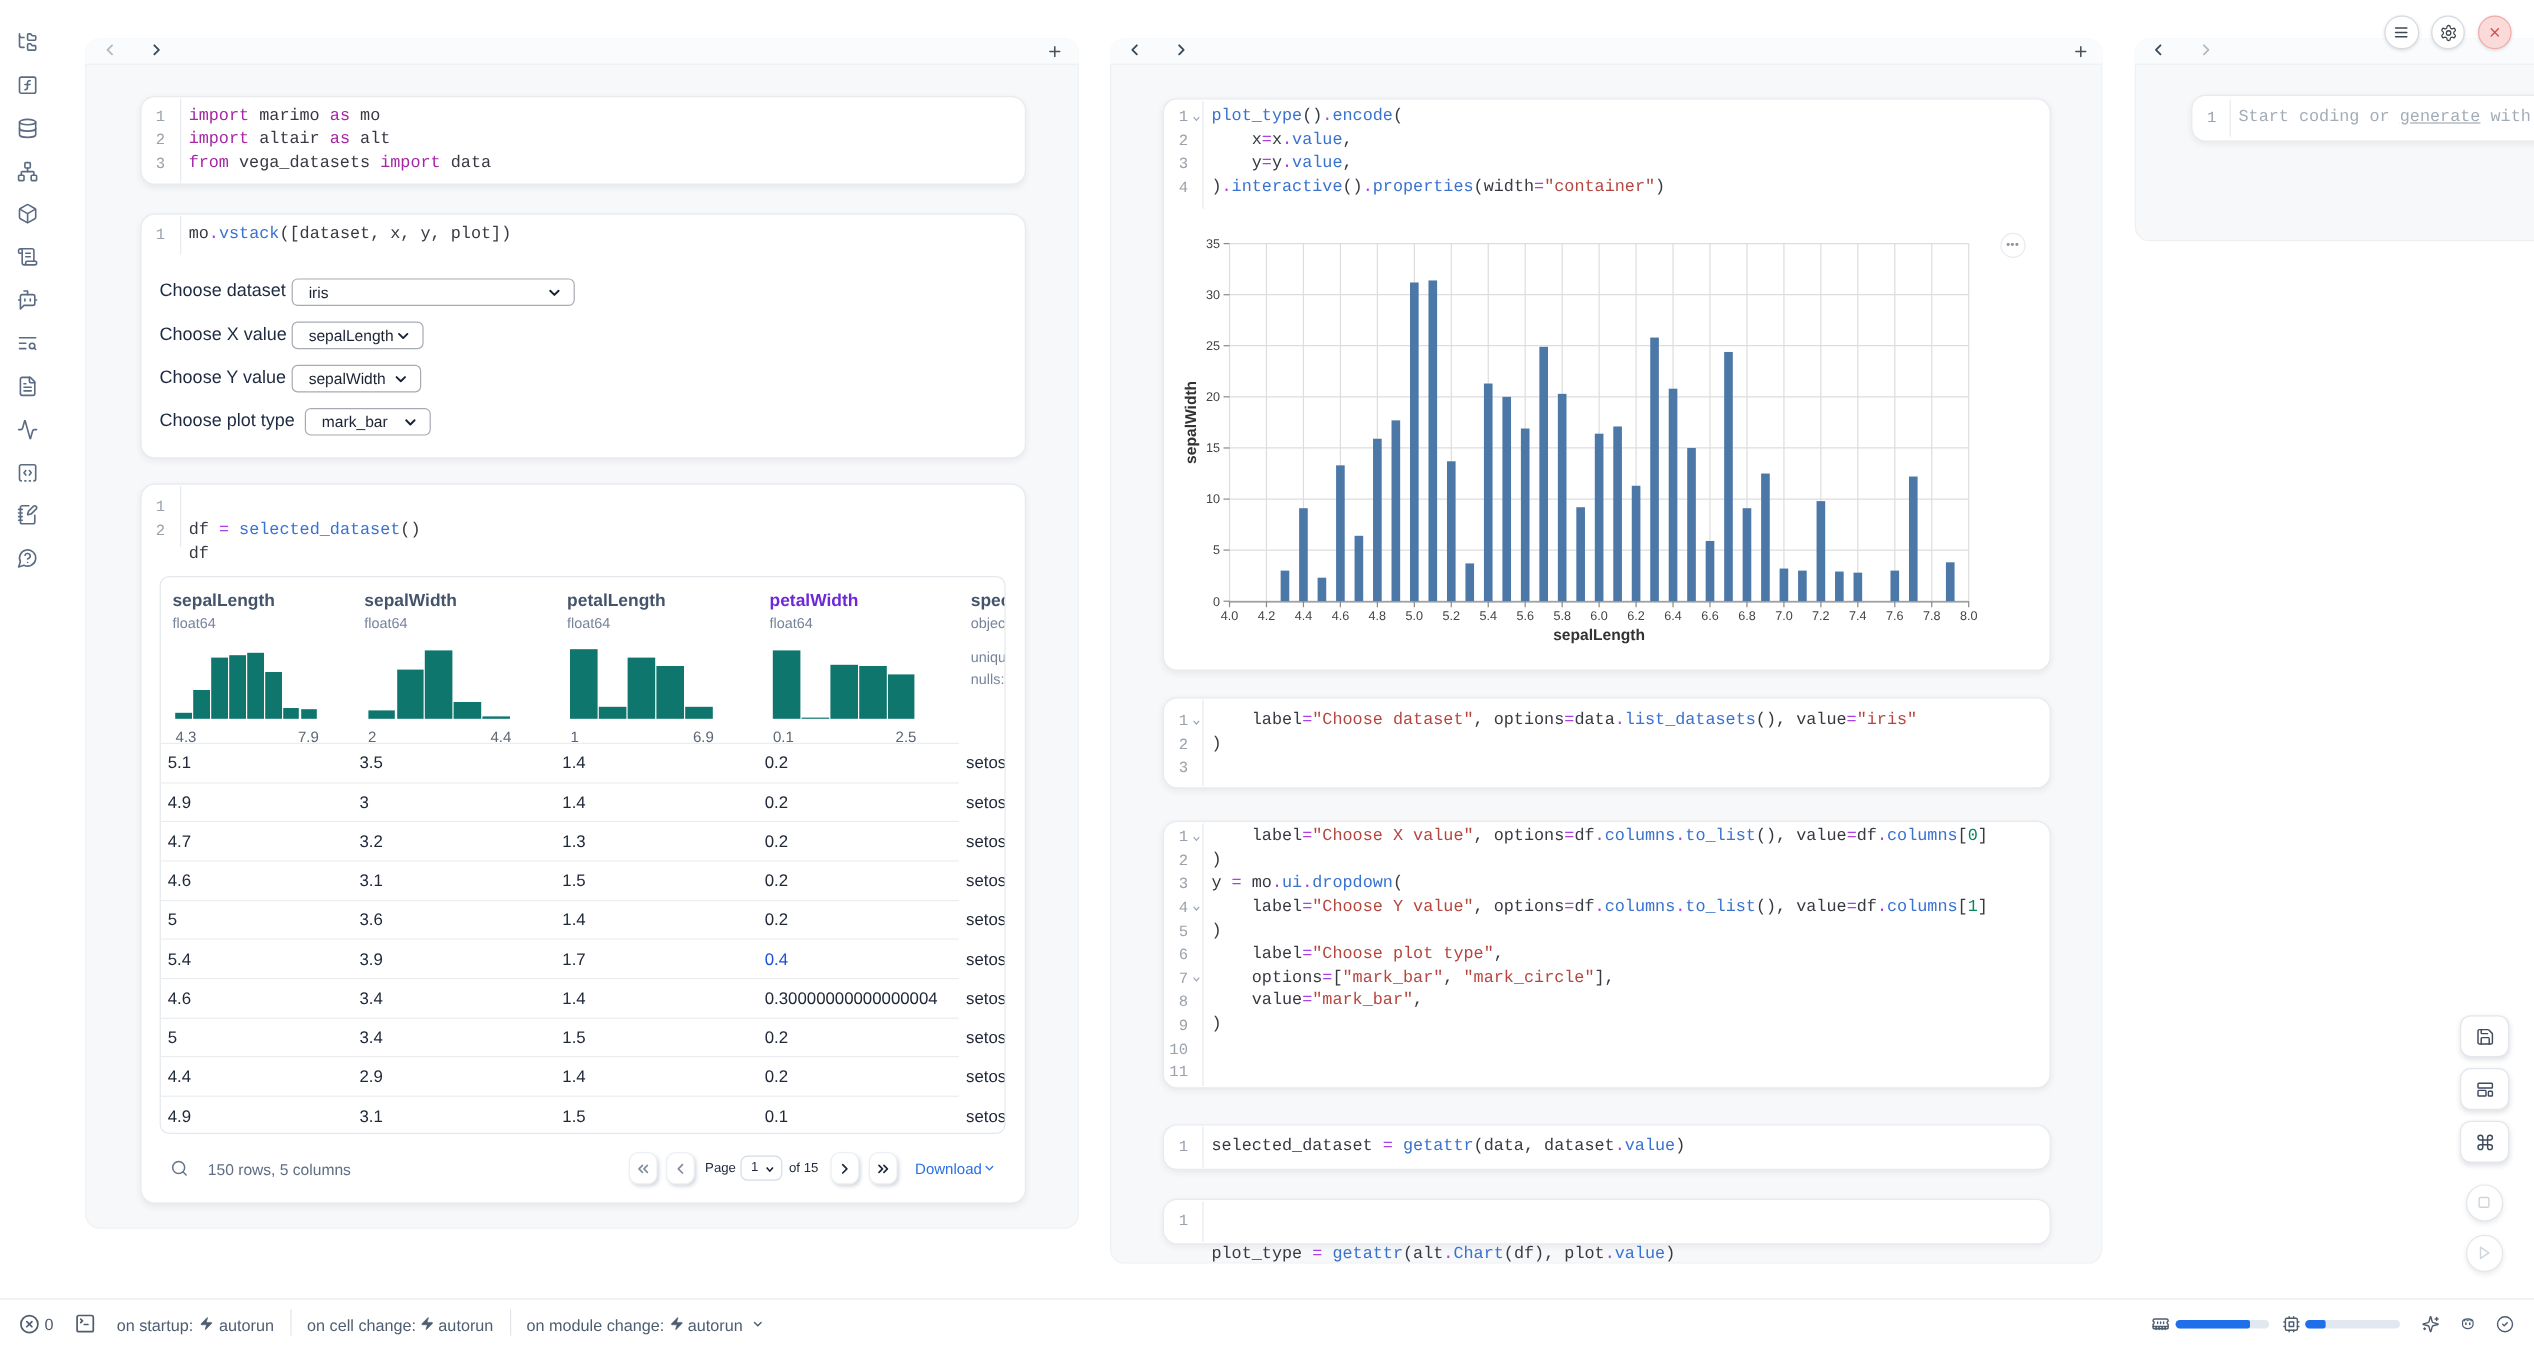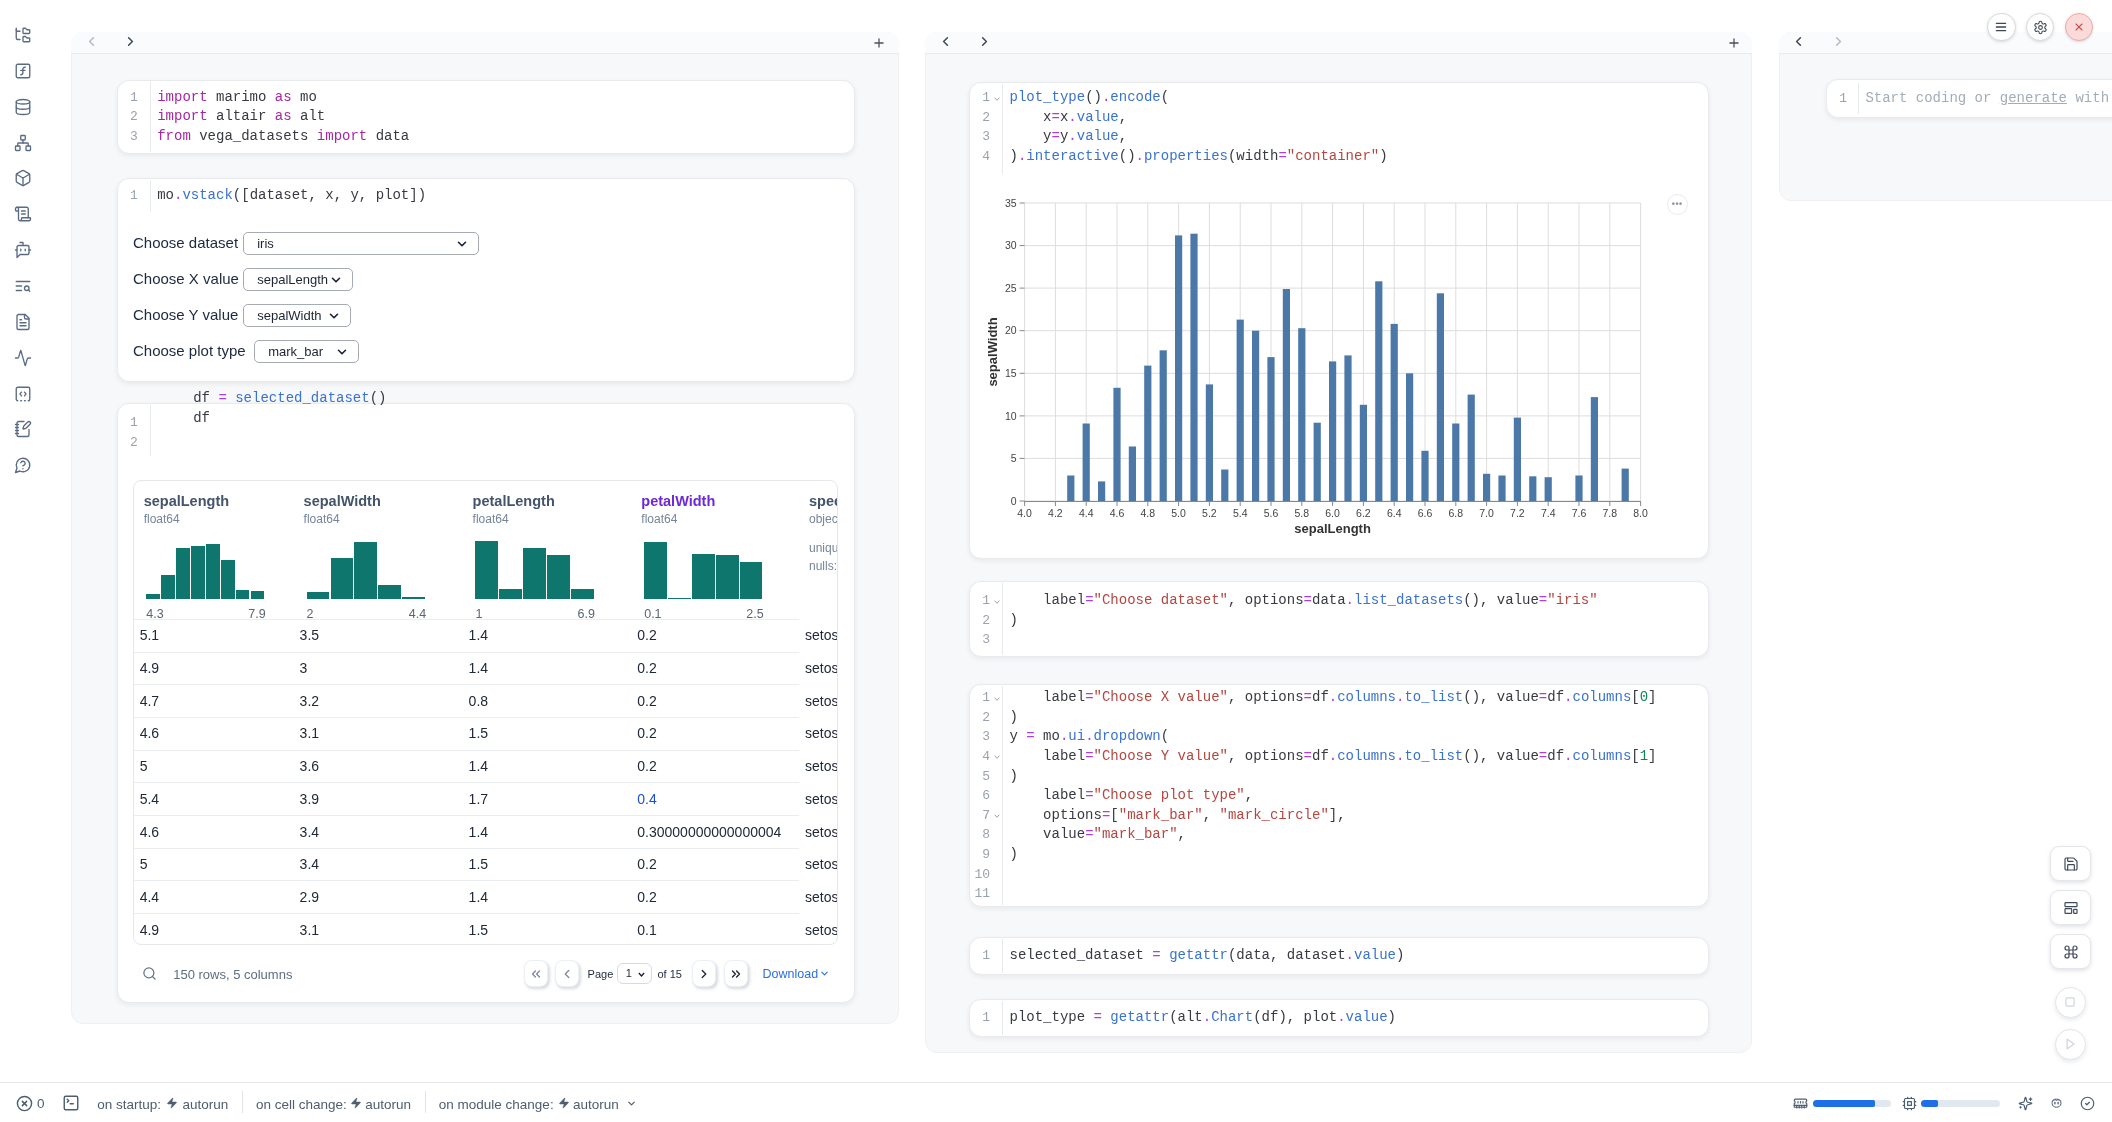--- a/index.html
+++ b/index.html
@@ -138,21 +138,21 @@
   </div>
 <div style="position:absolute;left:157.2px;top:185.79999999999998px;font:14px/19.6px 'Liberation Mono',monospace;color:#383a42;">
     <div style="height:19.6px;white-space:pre;">mo<i class="o">.</i><i class="f">vstack</i>([dataset, x, y, plot])</div>
   </div>
 <div class="cell" style="left:116.7px;top:403px;width:738.8px;height:600px;"></div>
 <div style="position:absolute;left:149.7px;top:405px;width:1px;height:51.2px;background:#e7eaee;"></div>
 <div style="position:absolute;left:116.7px;top:413.2px;width:21.0px;text-align:right;font:13px/19.6px 'Liberation Mono',monospace;color:#9aa3ad;">
     <div style="height:19.6px;">1</div>
     <div style="height:19.6px;">2</div>
   </div>
-<div style="position:absolute;left:157.2px;top:389px;font:14px/19.6px 'Liberation Mono',monospace;color:#383a42;margin-left:36px;">
+<div style="position:absolute;left:157.2px;top:433px;font:14px/19.6px 'Liberation Mono',monospace;color:#383a42;">
     <div style="height:19.6px;white-space:pre;">df <i class="o">=</i> <i class="f">selected_dataset</i>()</div>
     <div style="height:19.6px;white-space:pre;">df</div>
   </div>
 <div style="position:absolute;left:133px;top:234.3px;font:15px/18px 'Liberation Sans',sans-serif;color:#1c2940;">Choose dataset</div>
 <div style="position:absolute;left:243.2px;top:231.8px;width:236px;height:23px;background:#fff;border:1px solid #a6abb2;border-radius:5px;font:13px/21px 'Liberation Sans',sans-serif;color:#1c2433;padding-left:13px;">iris<svg style="position:absolute;right:10px;top:5.5px" width="12" height="12" viewBox="0 0 24 24" fill="none" stroke="#192338" stroke-width="3.2" stroke-linecap="round" stroke-linejoin="round">
       <polyline points="5 8.5 12 15.5 19 8.5"></polyline>
     </svg></div>
 <div style="position:absolute;left:133px;top:270.3px;font:15px/18px 'Liberation Sans',sans-serif;color:#1c2940;">Choose X value</div>
 <div style="position:absolute;left:243.2px;top:267.8px;width:110px;height:23px;background:#fff;border:1px solid #a6abb2;border-radius:5px;font:13px/21px 'Liberation Sans',sans-serif;color:#1c2433;padding-left:13px;">sepalLength<svg style="position:absolute;right:10px;top:5.5px" width="12" height="12" viewBox="0 0 24 24" fill="none" stroke="#192338" stroke-width="3.2" stroke-linecap="round" stroke-linejoin="round">
       <polyline points="5 8.5 12 15.5 19 8.5"></polyline>
@@ -216,21 +216,21 @@
     <div style="position:absolute;left:671.0px;top:146.3px;font:14px 'Liberation Sans',sans-serif;color:#202938;white-space:nowrap;">setosa</div>
     <div style="position:absolute;left:0px;top:170.5px;width:665px;height:32.7px;border-top:1px solid #e9edf0;"></div>
     <div style="position:absolute;left:5.699999999999999px;top:179.0px;font:14px 'Liberation Sans',sans-serif;color:#202938;white-space:nowrap;">4.9</div>
     <div style="position:absolute;left:165.6px;top:179.0px;font:14px 'Liberation Sans',sans-serif;color:#202938;white-space:nowrap;">3</div>
     <div style="position:absolute;left:334.6px;top:179.0px;font:14px 'Liberation Sans',sans-serif;color:#202938;white-space:nowrap;">1.4</div>
     <div style="position:absolute;left:503.3px;top:179.0px;font:14px 'Liberation Sans',sans-serif;color:#202938;white-space:nowrap;">0.2</div>
     <div style="position:absolute;left:671.0px;top:179.0px;font:14px 'Liberation Sans',sans-serif;color:#202938;white-space:nowrap;">setosa</div>
     <div style="position:absolute;left:0px;top:203.2px;width:665px;height:32.7px;border-top:1px solid #e9edf0;"></div>
     <div style="position:absolute;left:5.699999999999999px;top:211.7px;font:14px 'Liberation Sans',sans-serif;color:#202938;white-space:nowrap;">4.7</div>
     <div style="position:absolute;left:165.6px;top:211.7px;font:14px 'Liberation Sans',sans-serif;color:#202938;white-space:nowrap;">3.2</div>
-    <div style="position:absolute;left:334.6px;top:211.7px;font:14px 'Liberation Sans',sans-serif;color:#202938;white-space:nowrap;">0.8</div>
+    <div style="position:absolute;left:334.6px;top:211.7px;font:14px 'Liberation Sans',sans-serif;color:#202938;white-space:nowrap;">1.3</div>
     <div style="position:absolute;left:503.3px;top:211.7px;font:14px 'Liberation Sans',sans-serif;color:#202938;white-space:nowrap;">0.2</div>
     <div style="position:absolute;left:671.0px;top:211.7px;font:14px 'Liberation Sans',sans-serif;color:#202938;white-space:nowrap;">setosa</div>
     <div style="position:absolute;left:0px;top:235.9px;width:665px;height:32.7px;border-top:1px solid #e9edf0;"></div>
     <div style="position:absolute;left:5.699999999999999px;top:244.4px;font:14px 'Liberation Sans',sans-serif;color:#202938;white-space:nowrap;">4.6</div>
     <div style="position:absolute;left:165.6px;top:244.4px;font:14px 'Liberation Sans',sans-serif;color:#202938;white-space:nowrap;">3.1</div>
     <div style="position:absolute;left:334.6px;top:244.4px;font:14px 'Liberation Sans',sans-serif;color:#202938;white-space:nowrap;">1.5</div>
     <div style="position:absolute;left:503.3px;top:244.4px;font:14px 'Liberation Sans',sans-serif;color:#202938;white-space:nowrap;">0.2</div>
     <div style="position:absolute;left:671.0px;top:244.4px;font:14px 'Liberation Sans',sans-serif;color:#202938;white-space:nowrap;">setosa</div>
     <div style="position:absolute;left:0px;top:268.6px;width:665px;height:32.7px;border-top:1px solid #e9edf0;"></div>
     <div style="position:absolute;left:5.699999999999999px;top:277.1px;font:14px 'Liberation Sans',sans-serif;color:#202938;white-space:nowrap;">5</div>
@@ -374,21 +374,21 @@
   </div>
 <div style="position:absolute;left:1009.5px;top:945.8000000000001px;font:14px/19.6px 'Liberation Mono',monospace;color:#383a42;">
     <div style="height:19.6px;white-space:pre;">selected_dataset <i class="o">=</i> <i class="f">getattr</i>(data, dataset<i class="o">.</i><i class="f">value</i>)</div>
   </div>
 <div class="cell" style="left:969px;top:999.2px;width:740px;height:37.9px;"></div>
 <div style="position:absolute;left:1002.0px;top:1001.2px;width:1px;height:33.9px;background:#e7eaee;"></div>
 <div style="position:absolute;left:969px;top:1008.2px;width:21.0px;text-align:right;font:13px/19.6px 'Liberation Mono',monospace;color:#9aa3ad;">
     <div style="height:19.6px;">1</div>
   </div>
 <div style="position:absolute;left:1009.5px;top:1008.2px;font:14px/19.6px 'Liberation Mono',monospace;color:#383a42;">
-    <div style="height:19.6px;white-space:pre;">plot_type <i class="o">=</i> <i class="f">getattr</i>(alt<i class="o">.</i><i class="f">Chart</i>(df), plot<i class="o">.</i><i class="f">value</i>)</div>
+    <div style="height:19.6px;white-space:pre;margin-top:28px;">plot_type <i class="o">=</i> <i class="f">getattr</i>(alt<i class="o">.</i><i class="f">Chart</i>(df), plot<i class="o">.</i><i class="f">value</i>)</div>
   </div>
 <svg style="position:absolute;left:975px;top:190px" width="700" height="360" viewBox="0 0 700 360" font-family="Liberation Sans,sans-serif">
     <line x1="49.6" y1="13" x2="49.6" y2="311" stroke="#ddd" stroke-width="1"></line>
     <line x1="80.4" y1="13" x2="80.4" y2="311" stroke="#ddd" stroke-width="1"></line>
     <line x1="111.2" y1="13" x2="111.2" y2="311" stroke="#ddd" stroke-width="1"></line>
     <line x1="142.0" y1="13" x2="142.0" y2="311" stroke="#ddd" stroke-width="1"></line>
     <line x1="172.8" y1="13" x2="172.8" y2="311" stroke="#ddd" stroke-width="1"></line>
     <line x1="203.6" y1="13" x2="203.6" y2="311" stroke="#ddd" stroke-width="1"></line>
     <line x1="234.4" y1="13" x2="234.4" y2="311" stroke="#ddd" stroke-width="1"></line>
     <line x1="265.2" y1="13" x2="265.2" y2="311" stroke="#ddd" stroke-width="1"></line>

